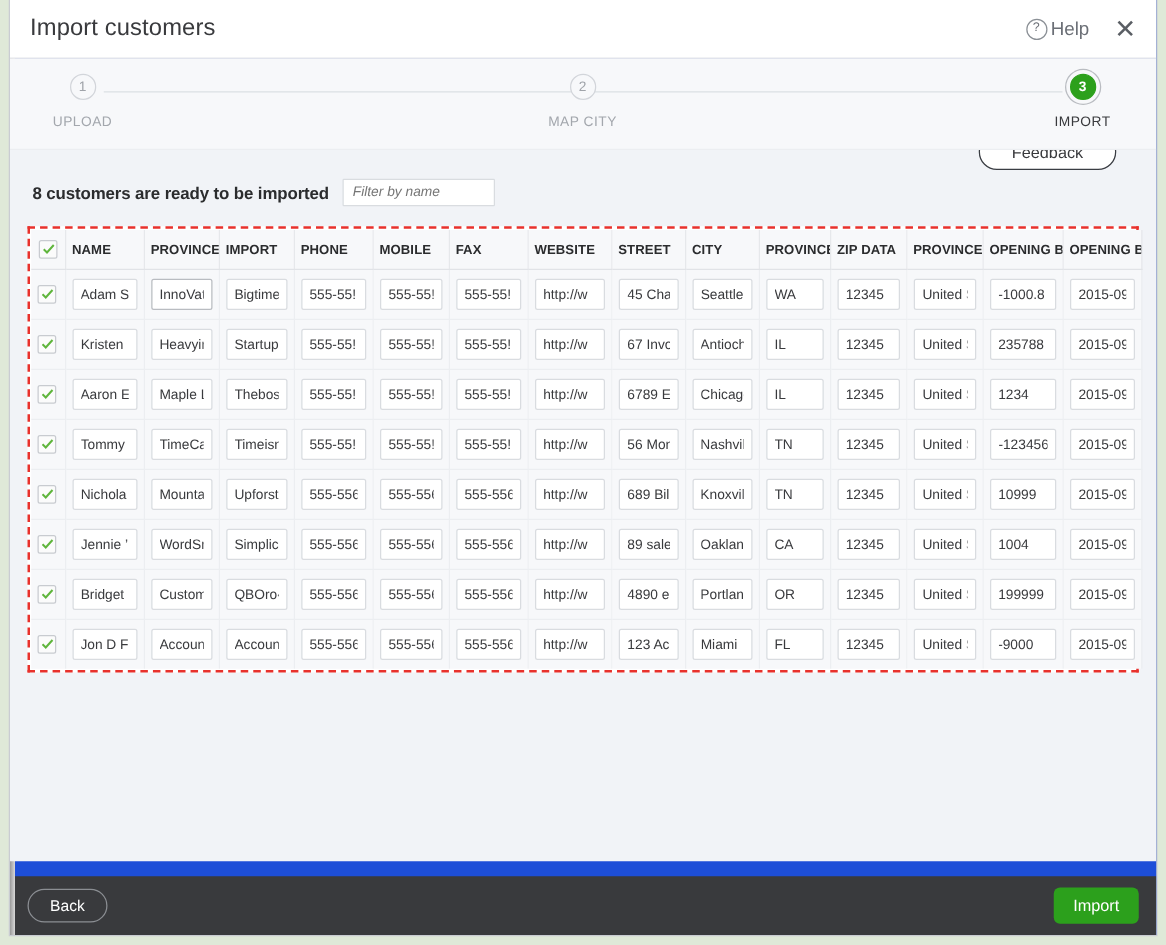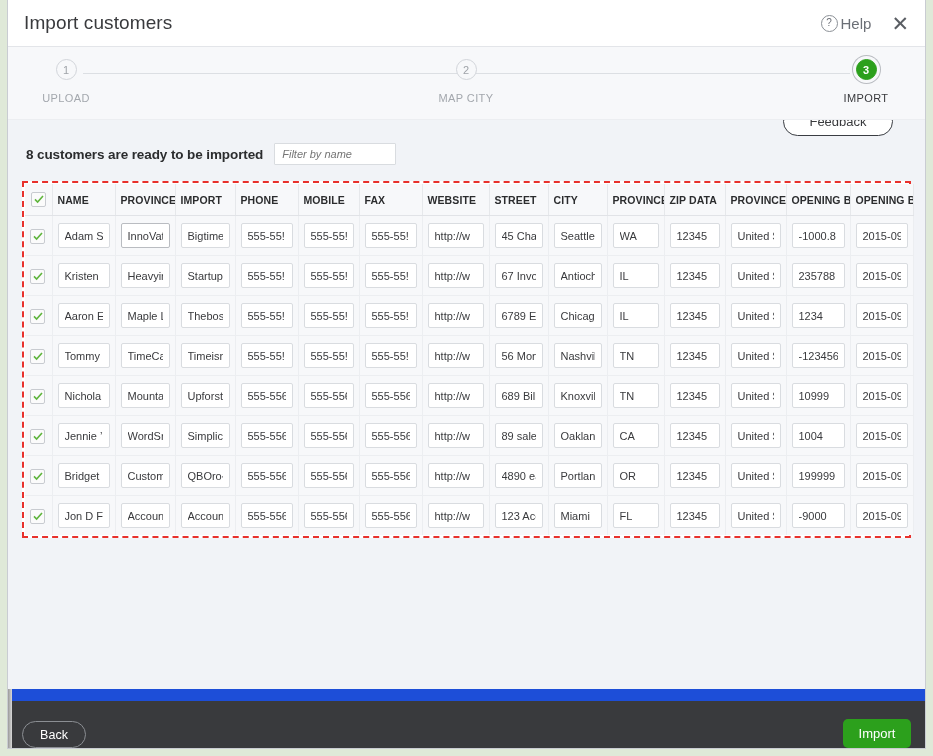--- a/index.html
+++ b/index.html
@@ -278,21 +278,21 @@
   col.c-ctry  { width: 61px; }
   col.c-ob1   { width: 64px; }
   col.c-ob2   { width: 63px; }
 
   
   .footer {
     height: 47px;
     min-height: 47px;
     background: #393a3d;
     display: flex;
-    align-items: flex-end;
+    align-items: center;
     justify-content: space-between;
     padding: 0 14px;
     margin-top: 12px;
   }
   .back-btn {
     width: 64px; height: 27px;
     border-radius: 14px;
     background: transparent;
     border: 1px solid #8b8e93;
     color: #ffffff;

